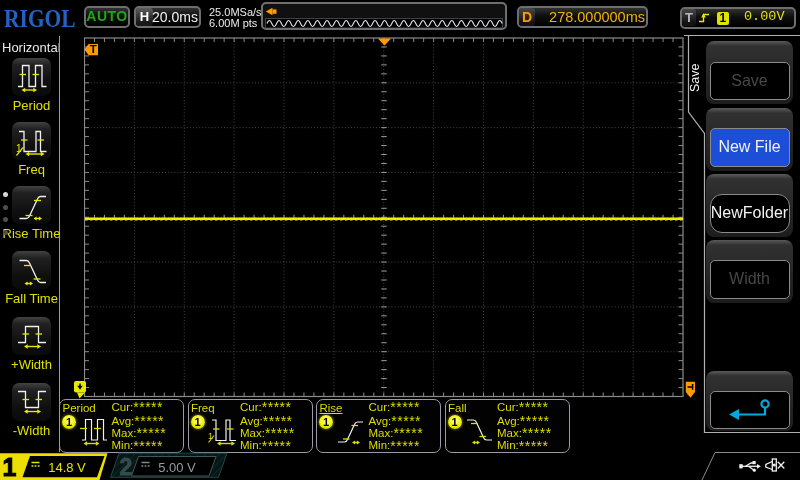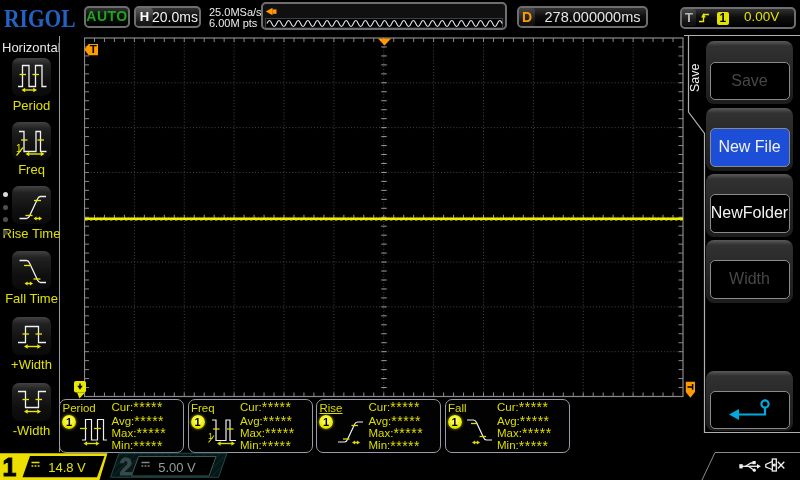--- a/index.html
+++ b/index.html
@@ -17,29 +17,29 @@
 <div class="abs" style="left:209px;top:3px;width:60px;color:#ececec;font-size:11px;line-height:10.8px;padding-top:4px;">25.0MSa/s<br>6.00M pts</div>
 <div class="abs" style="left:261px;top:2px;width:246px;height:28px;border:2px solid #6e6e6e;border-radius:5px;background:#101010;"></div>
 <svg class="abs" style="left:263px;top:4px;" width="242" height="24" viewBox="0 0 242 24">
   <polygon points="2.8,7.5 9.5,3.8 9.5,11.2" fill="#ff9a00"></polygon>
   <rect x="9.5" y="5.4" width="4" height="4.4" fill="#ff9a00"></rect>
   <rect x="2.5" y="14.5" width="237" height="9.5" fill="#000" stroke="#3a4148" stroke-width="1"></rect>
   <path d="M4,19.5 q2.40,-6.0 4.80,0 t4.80,0 t4.80,0 t4.80,0 t4.80,0 t4.80,0 t4.80,0 t4.80,0 t4.80,0 t4.80,0 t4.80,0 t4.80,0 t4.80,0 t4.80,0 t4.80,0 t4.80,0 t4.80,0 t4.80,0 t4.80,0 t4.80,0 t4.80,0 t4.80,0 t4.80,0 t4.80,0 t4.80,0 t4.80,0 t4.80,0 t4.80,0 t4.80,0 t4.80,0 t4.80,0 t4.80,0 t4.80,0 t4.80,0 t4.80,0 t4.80,0 t4.80,0 t4.80,0 t4.80,0 t4.80,0 t4.80,0 t4.80,0 t4.80,0 t4.80,0 t4.80,0 t4.80,0 t4.80,0 t4.80,0 t4.80,0" fill="none" stroke="#e6e6e6" stroke-width="1.1"></path>
 </svg>
 <div class="box" style="left:517px;top:6px;width:131px;height:22px;"></div>
 <div class="abs" style="left:519px;top:8px;width:16px;height:18px;border-radius:3px;background:linear-gradient(180deg,#484848,#121212 80%);color:#ff9a00;font-weight:bold;font-size:14px;text-align:center;line-height:18px;">D</div>
-<div class="abs" style="left:540px;top:7px;width:105px;height:20px;color:#e5e5e5;font-size:14.5px;line-height:20px;text-align:center;">278.000000ms</div>
+<div class="abs" style="left:540px;top:7px;width:105px;height:20px;color:#eab308;font-size:14.5px;line-height:20px;text-align:right;">278.000000ms</div>
 <div class="box" style="left:680px;top:7px;width:116px;height:22px;"></div>
 <div class="abs" style="left:682px;top:9px;width:14px;height:17px;border-radius:3px;background:linear-gradient(180deg,#484848,#121212 80%);color:#b8b8b8;font-weight:bold;font-size:13px;text-align:center;line-height:17px;">T</div>
 <svg class="abs" style="left:698px;top:11px;" width="14" height="14" viewBox="0 0 14 14">
   <path d="M1,10.5 H5.5 V3.5 H11" fill="none" stroke="#e8e800" stroke-width="1.4"></path>
   <polygon points="3.2,6.5 7.8,6.5 5.5,2.2" fill="#e8e800"></polygon>
 </svg>
 <div class="abs" style="left:717px;top:11.5px;width:11.5px;height:13.5px;border-radius:2px;background:#e3e300;color:#000;font-weight:bold;font-size:12px;text-align:center;line-height:13.5px;">1</div>
-<div class="abs" style="left:744px;top:8px;width:40px;height:18px;color:#e3e300;font-size:13.5px;line-height:18px;">0.00V</div>
+<div class="abs" style="left:744px;top:8px;width:40px;height:18px;color:#e3e300;font-size:13.5px;line-height:18px;font-family:Liberation Mono, monospace;">0.00V</div>
 
 <div class="abs" style="left:2px;top:40px;width:58px;height:13px;color:#eaeaea;font-size:13px;">Horizontal</div>
 <div class="abs" style="left:59px;top:36px;width:1px;height:416px;background:#9a9a9a;"></div>
 <div class="abs" style="left:12px;top:58px;width:39px;height:38px;border-radius:7px;background:linear-gradient(180deg,#424242 0%,#212121 18%,#0f0f0f 65%,#0a0a0a 100%);"></div>
 <svg class="abs" style="left:12px;top:58px;" width="39" height="38" viewBox="0 0 39 38">
     <path d="M6,28.5 H10.5 V7.5 H17 V28.5 H23.5 V7.5 H30 V28.5 H34.5" fill="none" stroke="#f0f0f0" stroke-width="1.3"></path>
     <line x1="7.5" y1="16.5" x2="14" y2="16.5" stroke="#e8e800" stroke-width="1.3"></line>
     <line x1="20.5" y1="16.5" x2="27" y2="16.5" stroke="#e8e800" stroke-width="1.3"></line>
     <line x1="11.7" y1="32.0" x2="22.8" y2="32.0" stroke="#e8e800" stroke-width="1.4"></line>
     <polygon points="9.5,32.0 13.2,29.8 13.2,34.2" fill="#e8e800"></polygon>
@@ -145,21 +145,21 @@
 <path d="M0,2.5 H116 M4.5,2.5 V79 L20.5,100.5 V399.5 H116" fill="none" stroke="#b0b0b0" stroke-width="1.2"></path>
 </svg>
 <svg class="abs" style="left:684px;top:33px;" width="22" height="70" viewBox="0 0 22 70">
     <text x="-59" y="14.5" transform="rotate(-90)" font-size="12.5" fill="#f0f0f0" font-family="Liberation Sans">Save</text>
   </svg>
 <div class="abs" style="left:706px;top:41px;width:86.5px;height:63px;border-radius:8px;background:linear-gradient(180deg,#5a5a5a 0%,#313131 8%,#262626 55%,#1d1d1d 100%);"></div>
 <div class="abs" style="left:709.5px;top:61.5px;width:80px;height:38.5px;border:1.5px solid #8a8a8a;border-radius:5px;background:#000;color:#474747;font-size:16px;text-align:center;line-height:36px;">Save</div>
 <div class="abs" style="left:706px;top:107.5px;width:86.5px;height:63px;border-radius:8px;background:linear-gradient(180deg,#5a5a5a 0%,#313131 8%,#262626 55%,#1d1d1d 100%);"></div>
 <div class="abs" style="left:709.5px;top:128.0px;width:80px;height:38.5px;border:1.5px solid #8a8a8a;border-radius:5px;background:#1d4ed8;color:#f2f2f2;font-size:16px;text-align:center;line-height:36px;">New File</div>
 <div class="abs" style="left:706px;top:173.5px;width:86.5px;height:63px;border-radius:8px;background:linear-gradient(180deg,#5a5a5a 0%,#313131 8%,#262626 55%,#1d1d1d 100%);"></div>
-<div class="abs" style="left:709.5px;top:194.0px;width:80px;height:38.5px;border:1.5px solid #8a8a8a;border-radius:5px;background:#000;color:#f2f2f2;font-size:16px;text-align:center;line-height:36px;">NewFolder</div>
+<div class="abs" style="left:709.5px;top:194.0px;width:80px;height:38.5px;border:1.5px solid #8a8a8a;border-radius:12px;background:#000;color:#f2f2f2;font-size:16px;text-align:center;line-height:36px;">NewFolder</div>
 <div class="abs" style="left:706px;top:239.5px;width:86.5px;height:63px;border-radius:8px;background:linear-gradient(180deg,#5a5a5a 0%,#313131 8%,#262626 55%,#1d1d1d 100%);"></div>
 <div class="abs" style="left:709.5px;top:260.0px;width:80px;height:38.5px;border:1.5px solid #8a8a8a;border-radius:5px;background:#000;color:#474747;font-size:16px;text-align:center;line-height:36px;">Width</div>
 <div class="abs" style="left:706px;top:370.5px;width:86.5px;height:60.5px;border-radius:8px;background:linear-gradient(180deg,#5a5a5a 0%,#313131 8%,#262626 55%,#1d1d1d 100%);"></div>
 <div class="abs" style="left:709.5px;top:391px;width:80px;height:38px;border:1.5px solid #8a8a8a;border-radius:5px;background:#000;"></div>
 <svg class="abs" style="left:709px;top:391px;" width="81" height="38" viewBox="0 0 81 38">
 <circle cx="56" cy="13" r="3.6" fill="none" stroke="#00aadd" stroke-width="2.2"></circle>
 <path d="M56,16.6 V23.5 H29" fill="none" stroke="#00aadd" stroke-width="2.2"></path>
 <polygon points="30,18 30,29 20,23.5" fill="#00aadd"></polygon>
 </svg>
 <div class="abs" style="left:59px;top:398.5px;width:125px;height:54px;border:1.5px solid #9a9aa8;border-radius:7px;background:#020202;"></div>

